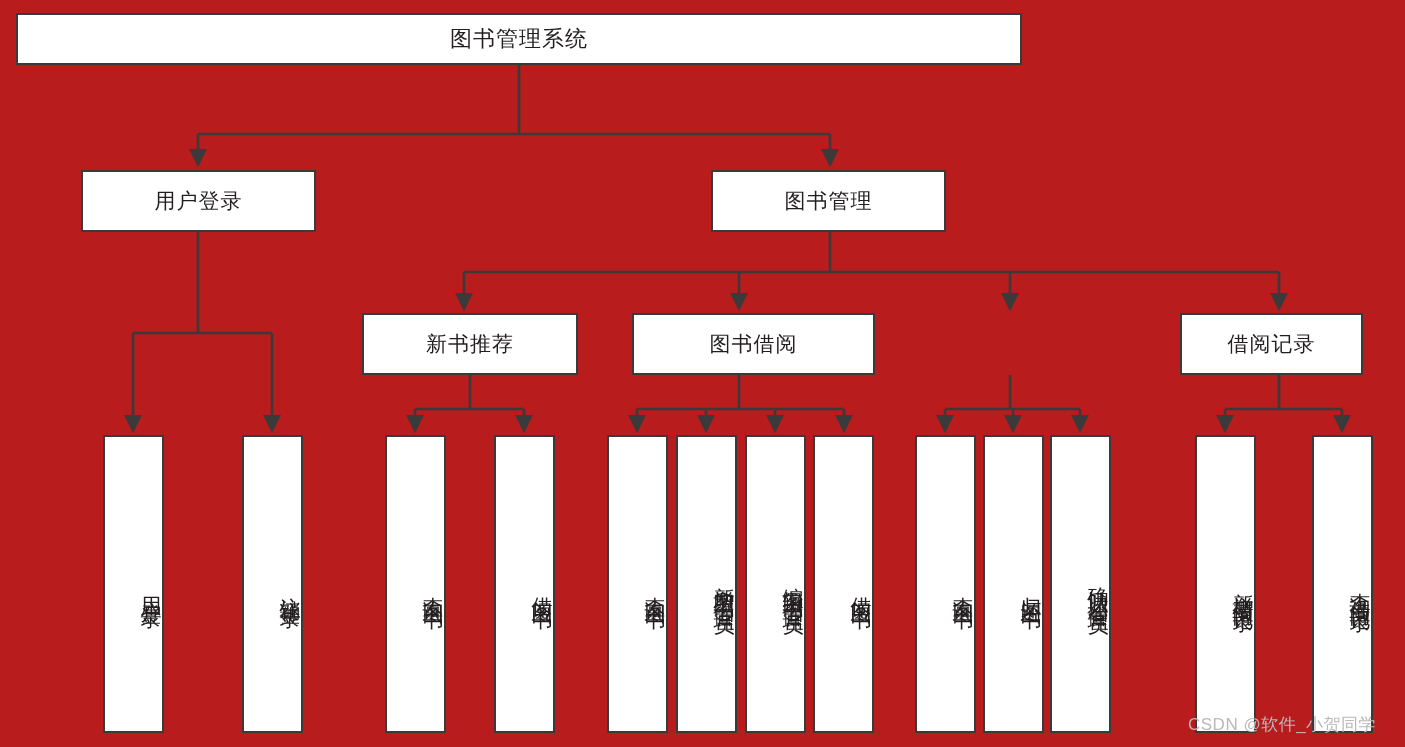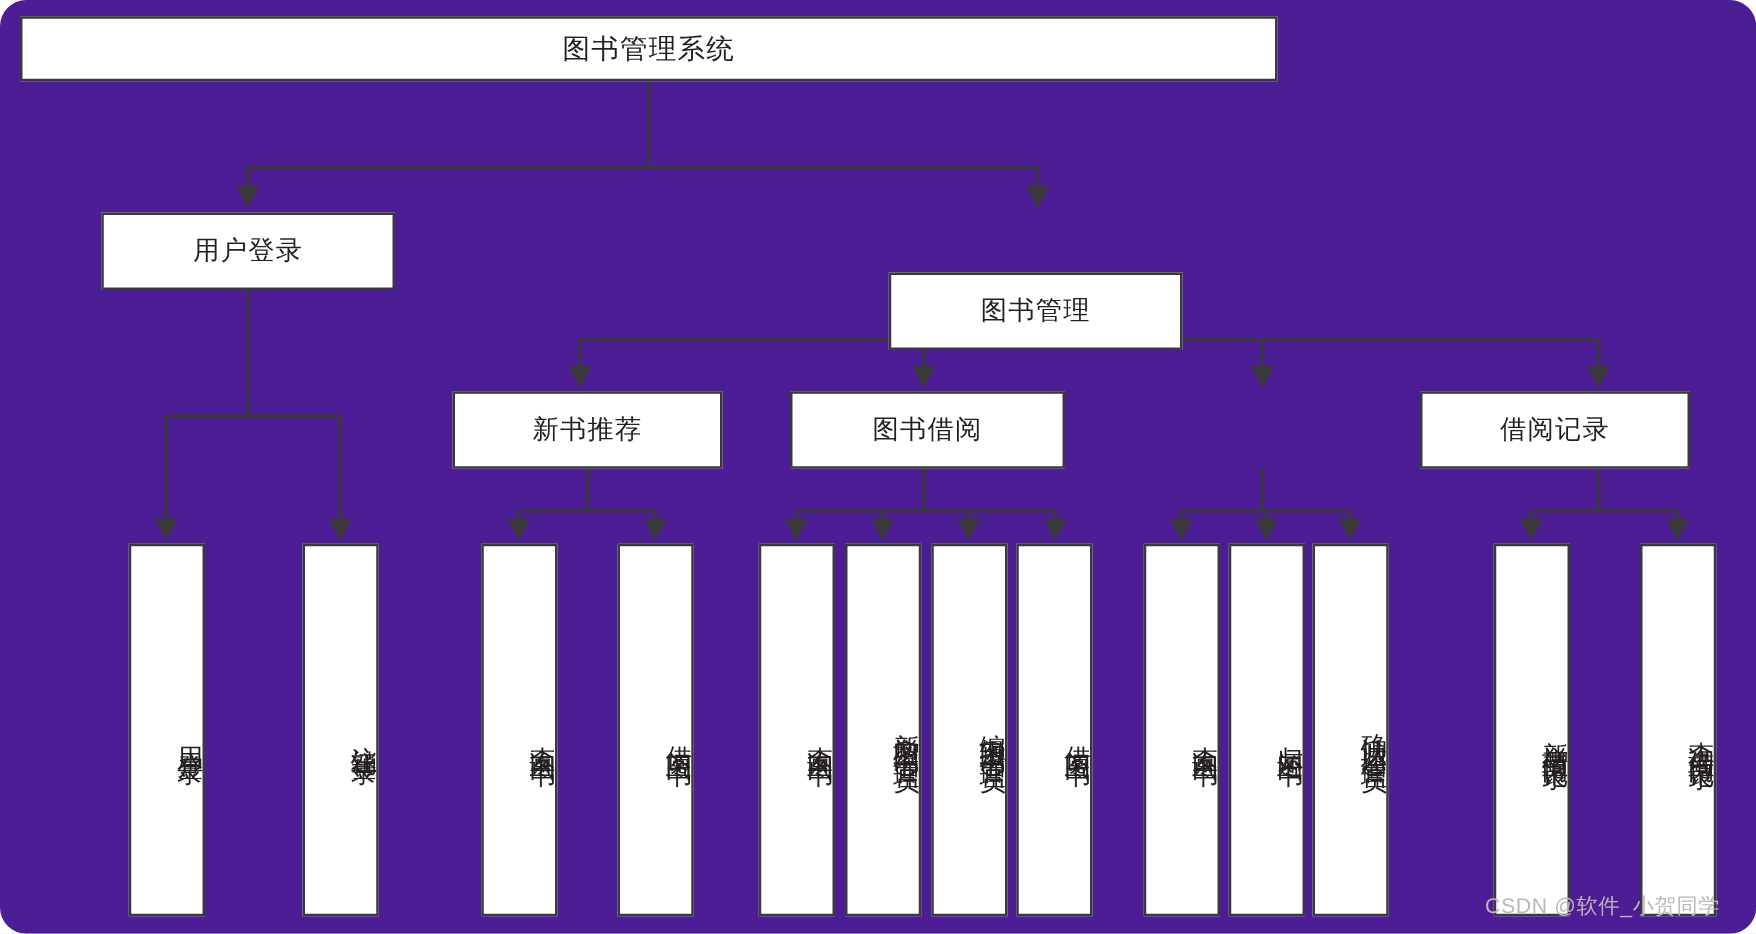--- a/index.html
+++ b/index.html
@@ -4,23 +4,22 @@
 <style>
   html,body{margin:0;padding:0;background:#ffffff;}
   body{
     font-family:"Liberation Sans","DejaVu Sans",sans-serif;
     color:#231f20;
   }
   #canvas{
     position:relative;
     width:1405px;
     height:747px;
-    background:#4c1d95;
+    background:#b91c1c;
     overflow:hidden;
-    border-radius:21px;
   }
   svg#wires{
     position:absolute;left:0;top:0;width:1405px;height:747px;
     pointer-events:none;
   }
   .node{
     position:absolute;
     box-sizing:border-box;
     background:#ffffff;
     border:2px solid #3a3a3a;
@@ -115,31 +114,31 @@
     </g>
   </svg>
 
   <div class="node h root" style="left:16px;top:13px;width:1006px;height:52px;">
     <span>图书管理系统</span>
   </div>
 
   <div class="node h" style="left:81px;top:170px;width:235px;height:62px;">
     <span>用户登录</span>
   </div>
-  <div class="node h" style="left:711px;top:170px;width:235px;height:62px;margin-top:48px;">
+  <div class="node h" style="left:711px;top:170px;width:235px;height:62px;">
     <span>图书管理</span>
   </div>
 
   <div class="node h" style="left:362px;top:313px;width:216px;height:62px;text-align:center;">
     <span>新书推荐</span>
   </div>
-  <div class="node h" style="left:632px;top:313px;width:220px;height:62px;">
+  <div class="node h" style="left:632px;top:313px;width:243px;height:62px;">
     <span>图书借阅</span>
   </div>
-  <div class="node h" style="left:1136px;top:313px;width:216px;height:62px;">
+  <div class="node h" style="left:1180px;top:313px;width:183px;height:62px;">
     <span>借阅记录</span>
   </div>
 
   <div class="node v" style="left:103px;top:435px;width:61px;height:298px;">
     <span>用户登录</span>
   </div>
   <div class="node v" style="left:242px;top:435px;width:61px;height:298px;">
     <span>注销登录</span>
   </div>
 

